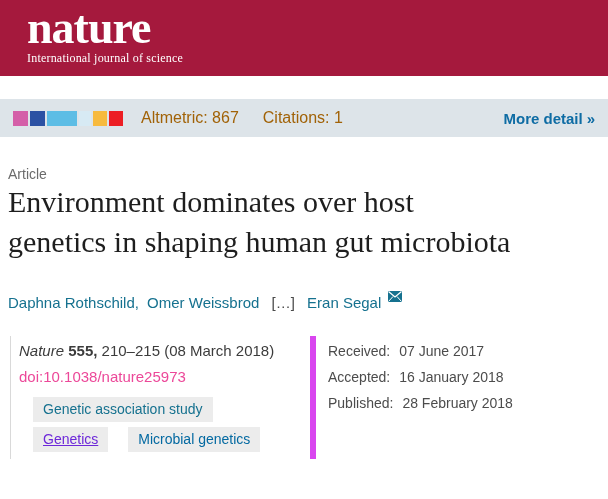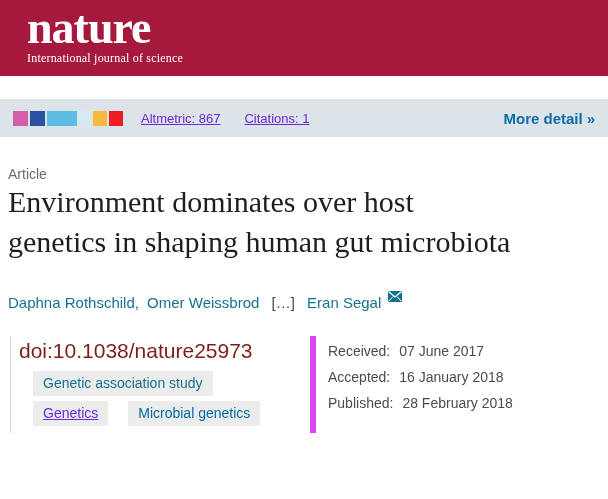--- a/index.html
+++ b/index.html
@@ -19,21 +19,21 @@
     color:#fff; font-family:"Liberation Serif", serif; font-size:12px; margin-top:1px; letter-spacing:0.2px;
   }
 
   
   .metrics-bar {
     margin-top:23px; height:38px; background:#dde4e9;
     display:flex; align-items:center; padding:0 13px; box-sizing:border-box;
   }
   .segments { display:flex; align-items:center; margin-right:16px; }
   .segments .seg { height:15px; display:inline-block; margin-right:2px; }
-  .metric-text { font-size:13px; color:#6d28d9;text-decoration:underline; }
+  .metric-text { font-size:16px; color:#a16207; }
   .metric-altmetric { margin-right:24px; }
   .more-detail {
     margin-left:auto; font-size:15px; font-weight:700; color:#0e6ca4; cursor:pointer; white-space:nowrap;
   }
   .more-detail .chev { margin-left:4px; }
 
   
   .content { padding-left:8px; }
   .kicker { margin-top:29px; font-size:14px; color:#6b6b6b; }
   .title {
@@ -50,21 +50,21 @@
   .columns { display:flex; margin-left:10px; margin-top:25px; }
   .col-left {
     width:300px; box-sizing:border-box; border-left:1px solid #d9d9d9;
     padding:2px 0 2px 8px;
   }
   .col-right { border-left:6px solid #d946ef; padding:2px 0 2px 12px; flex:1; }
 
   .cite-line { font-size:15px; color:#3c3c3c; line-height:26px; }
   .cite-journal { font-style:italic; }
   .cite-vol { font-weight:700; }
-  .doi-line { font-size:21px; color:#7f1d1d; line-height:26px; }
+  .doi-line { font-size:15px; color:#ec4899; line-height:26px; }
   .download-link { font-size:15px; color:#15718f; line-height:26px; cursor:pointer; display:inline-block; }
 
   .tags { margin-top:7px; display:flex; flex-wrap:wrap; width:282px; }
   .tag {
     background:#ececec; color:#16718f; font-size:14px; line-height:17px;
     padding:4px 10px; margin:0 6px 5px 14px; cursor:pointer; white-space:nowrap;
   }
 
   .date-row { font-size:14px; color:#4c4c4c; line-height:26px; }
   .date-value { margin-left:9px; }
@@ -110,20 +110,25 @@
         <polyline points="0.5,0.5 7,6 13.5,0.5" fill="none" stroke="#ffffff" stroke-width="1.2"></polyline>
         <line x1="0.5" y1="10.5" x2="5" y2="5.5" stroke="#ffffff" stroke-width="1"></line>
         <line x1="13.5" y1="10.5" x2="9" y2="5.5" stroke="#ffffff" stroke-width="1"></line>
       </svg>
     </span>
   </div>
 </div>
 
 <div class="columns">
   <div class="col-left">
+    <div class="cite-line">
+      <span class="cite-journal">Nature</span>
+      <span class="cite-vol">555,</span>
+      <span>210–215 (08 March 2018)</span>
+    </div>
     <div class="doi-line">doi:10.1038/nature25973</div>
     <div class="tags">
       <span class="tag" style="color: rgb(21, 113, 143);">Genetic association study</span>
       <span class="tag" style="color: #6d28d9; text-decoration: underline;">Genetics</span>
       <span class="tag" style="color: #0369a1;">Microbial genetics</span>
     </div>
   </div>
 
   <div class="col-right">
     <div class="date-row">

